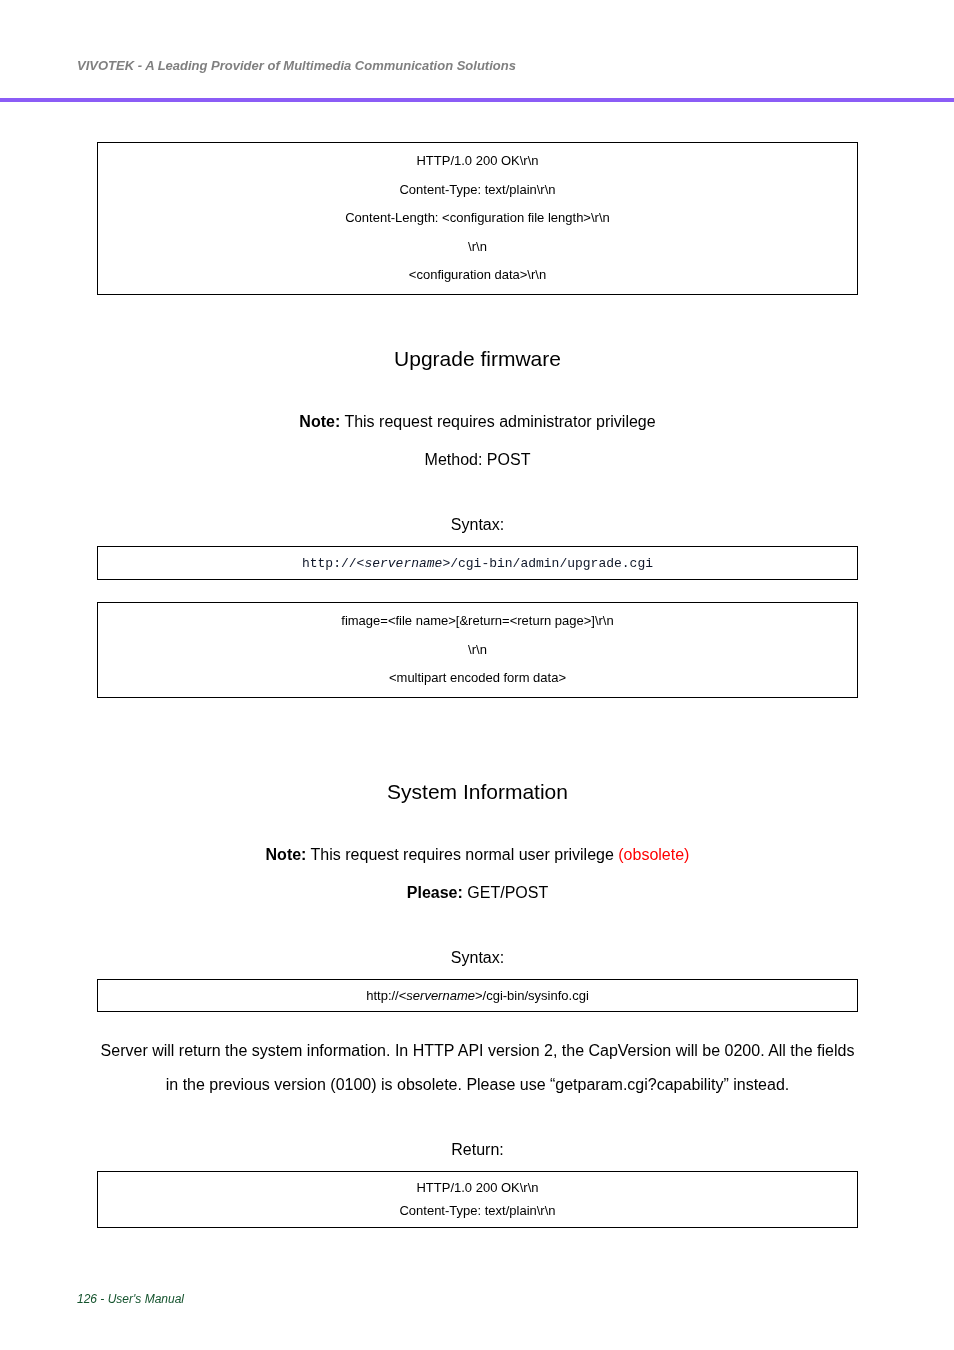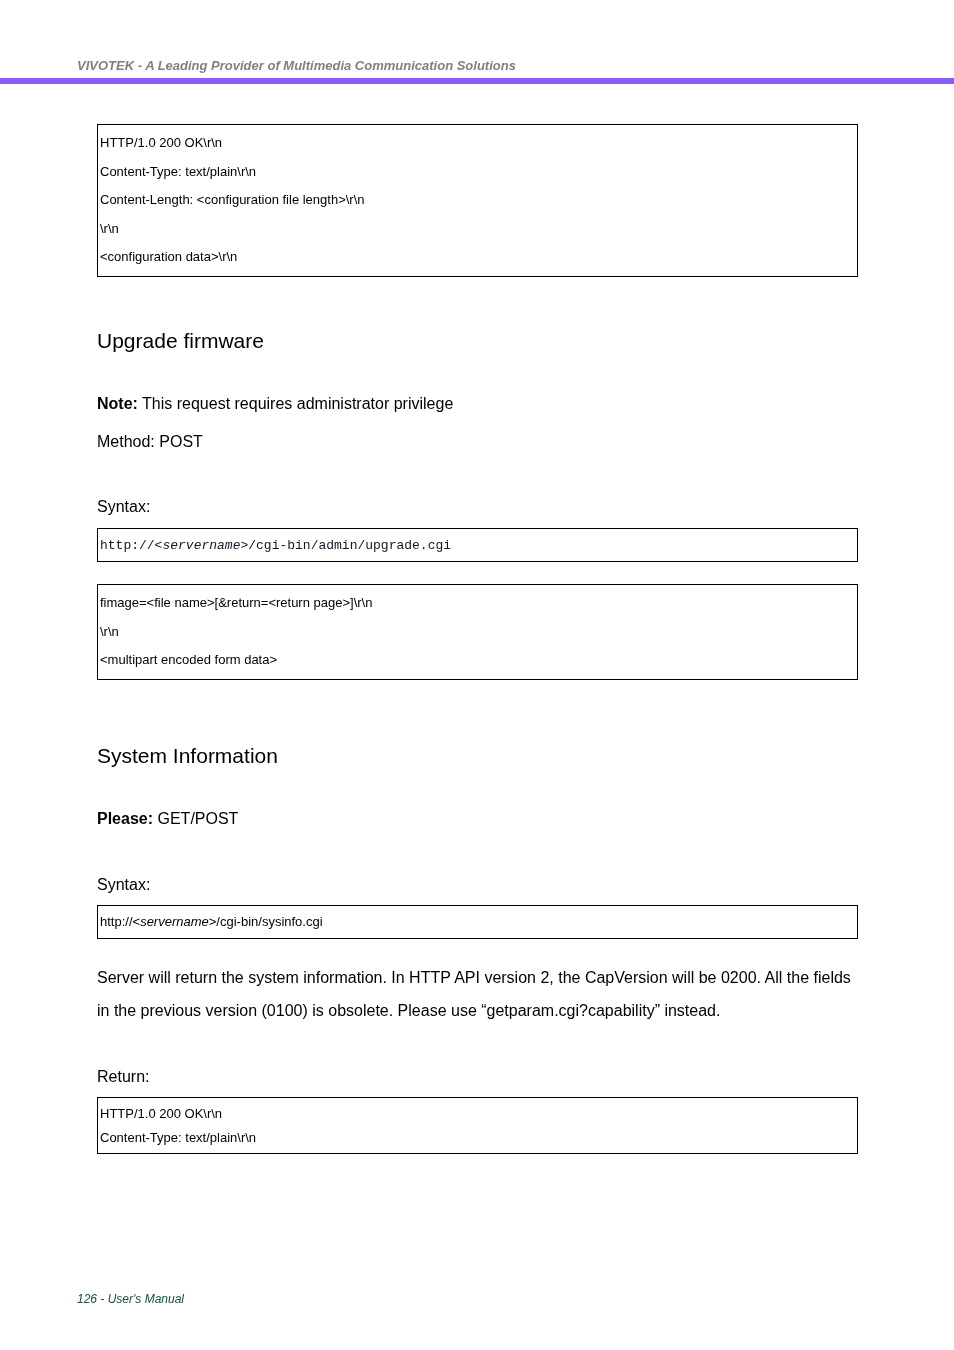--- a/index.html
+++ b/index.html
@@ -4,32 +4,33 @@
 <style>
 * { margin: 0; padding: 0; box-sizing: border-box; }
 body {
   width: 954px;
   height: 1350px;
   font-family: Verdana, Arial, sans-serif;
   background: #fff;
   position: relative;
 }
 .header {
-  padding: 56px 0 4px 77px;
-  border-bottom: 6px solid #8b5cf6;
+  padding: 56px 0 24px 77px;
+  border-bottom: 4px solid #8b5cf6;
   margin-bottom: 40px;
 }
 .header-text {
   color: #808080;
   font-size: 13px;
   font-style: italic;
   font-weight: bold;
 }
 .content {
   padding: 0 96px 0 97px;
+  text-align: center;
 }
 .code-box {
   border: 1px solid #000;
   padding: 4px 2px;
   margin-bottom: 4px;
   font-size: 13px;
   line-height: 2.2;
 }
 .code-box.tight { line-height: 1.8; }
 h2 {
@@ -92,22 +93,25 @@
   <div class="spacer-sm"></div>
 
   <div class="code-box">
     <div>fimage=&lt;file name&gt;[&amp;return=&lt;return page&gt;]\r\n</div>
     <div>\r\n</div>
     <div>&lt;multipart encoded form data&gt;</div>
   </div>
 
   <div class="spacer-sm"></div>
 
-  <h2 style="margin-top:42px">System Information</h2>
+  <h2 style="margin-top:60px">System Information</h2>
 
+  <p>
+    <span class="bold">Note:</span><span> This request requires normal user privilege </span><span class="red">(obsolete)</span>
+  </p>
   <p>
     <span class="bold">Please:</span><span> GET/POST</span>
   </p>
 
   <div class="spacer"></div>
   <p>Syntax:</p>
 
   <div class="code-box tight">
     <span><span>http://&lt;</span><span class="em">servername</span><span>&gt;/cgi-bin/sysinfo.cgi</span></span>
   </div>

